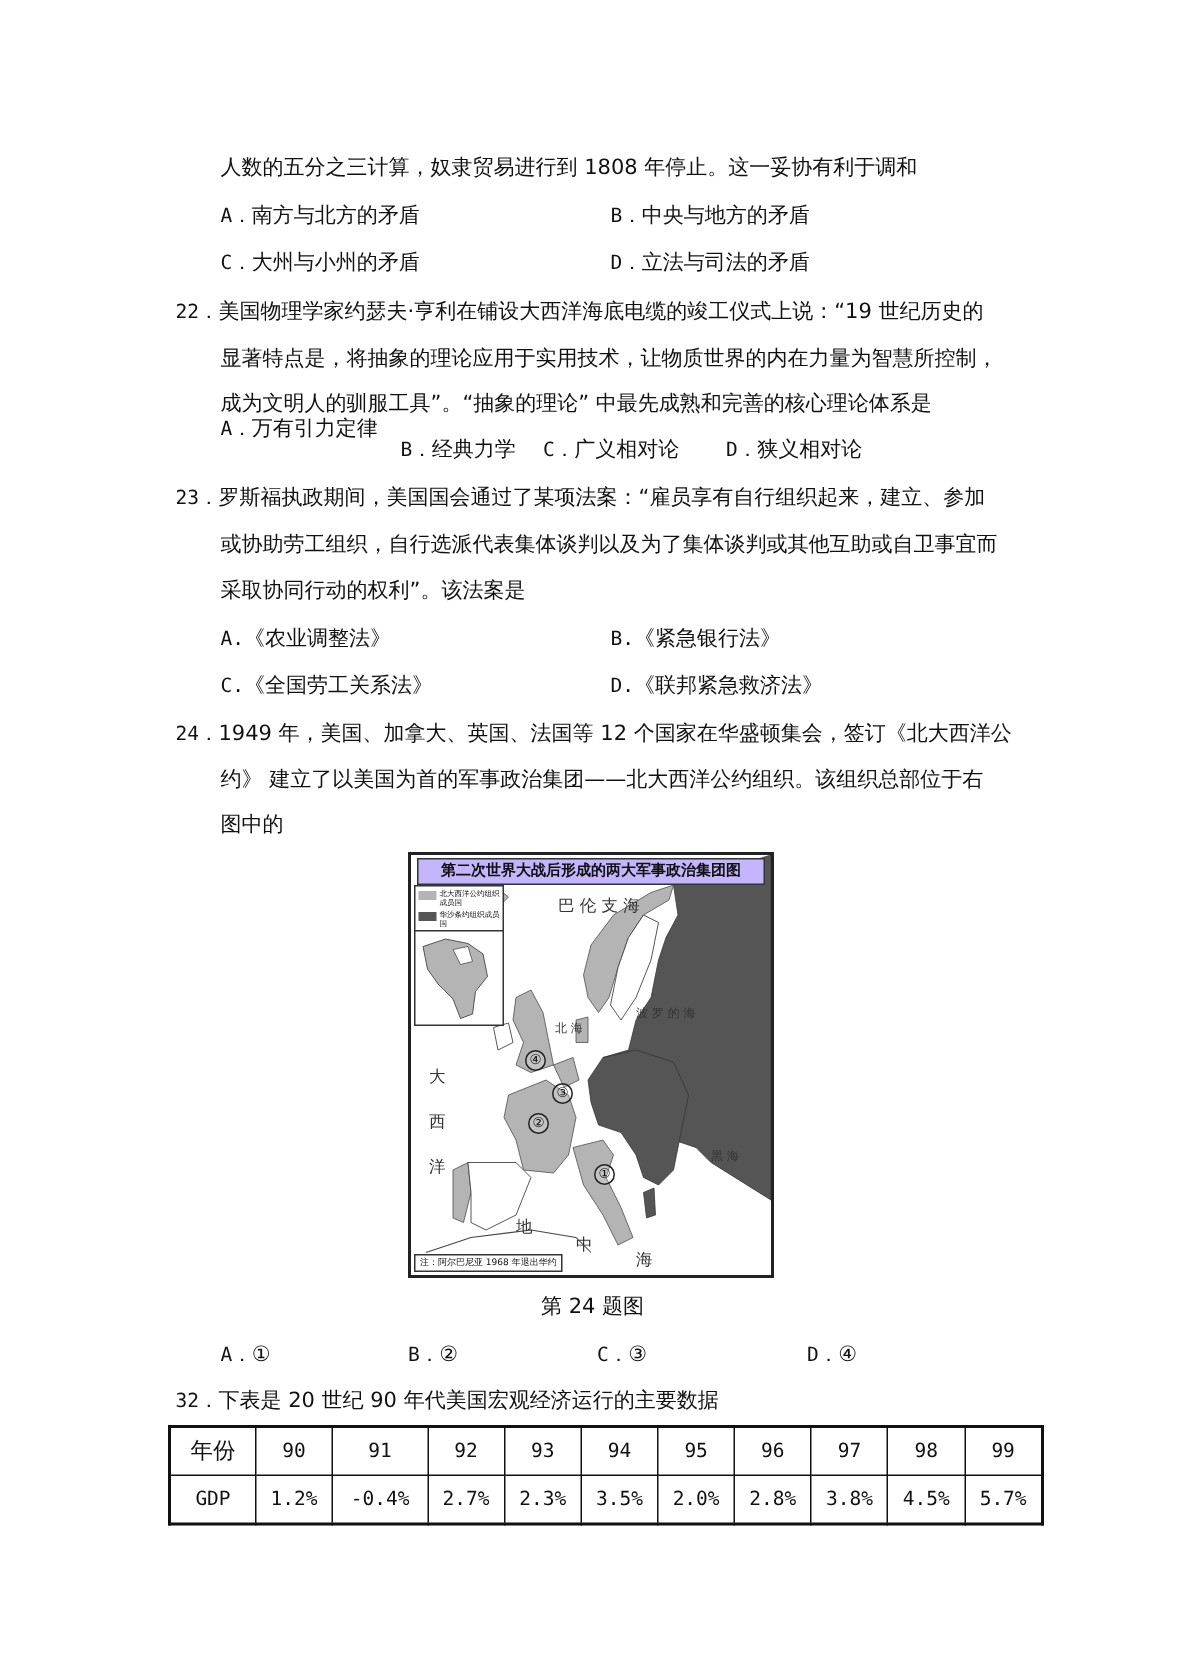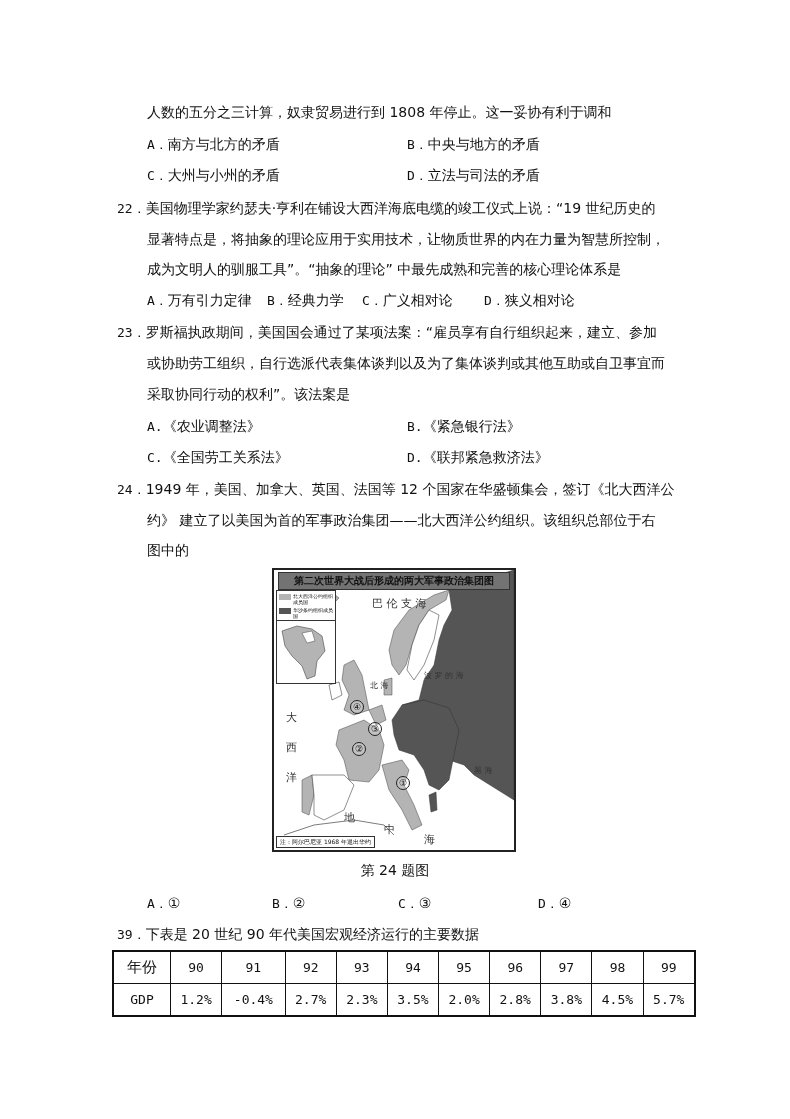--- a/index.html
+++ b/index.html
@@ -3,21 +3,21 @@
 <meta charset="utf-8">
 <style>
   html, body { margin: 0; padding: 0; background: #ffffff; }
   body { width: 790px; height: 1119px; position: relative; overflow: hidden;
          font-family: "DejaVu Sans", "Liberation Sans", sans-serif; color: #111; }
   .line { position: absolute; font-size: 14px; white-space: nowrap; line-height: 20px; }
   .opt { position: absolute; font-size: 14px; white-space: nowrap; line-height: 20px; }
   .mono { font-family: "DejaVu Sans Mono", "Liberation Mono", monospace; font-size: 13px; }
   #map { position: absolute; left: 272px; top: 568px; width: 244px; height: 284px; border: 2px solid #222; box-sizing: border-box; background: #fff; overflow: hidden; }
   #map svg { position: absolute; left: 0; top: 0; }
-  .map-title { position: absolute; left: 4px; top: 2px; right: 4px; height: 16px; border: 1px solid #333; font-size: 10px; font-weight: bold; line-height: 16px; text-align: center; background: #737373; white-space: nowrap; overflow: hidden; }
+  .map-title { position: absolute; left: 4px; top: 2px; right: 4px; height: 16px; border: 1px solid #333; font-size: 10px; font-weight: bold; line-height: 16px; text-align: center; background: #c4b5fd; white-space: nowrap; overflow: hidden; }
   .legend { position: absolute; left: 2px; top: 20px; width: 58px; height: 30px; border: 1px solid #333; background: #fff; font-size: 5px; line-height: 6px; }
   .legend .sw { position: absolute; left: 2px; width: 12px; height: 6px; }
   .legend .lt { position: absolute; left: 16px; width: 40px; }
   .inset { position: absolute; left: 2px; top: 50px; width: 58px; height: 62px; border: 1px solid #333; background: #fff; }
   .map-label { position: absolute; font-size: 11px; color: #333; }
   .map-note { position: absolute; left: 2px; bottom: 2px; border: 1px solid #333; font-size: 6px; line-height: 10px; padding: 0 3px; background: #fff; white-space: nowrap; }
   .circ { position: absolute; width: 12px; height: 12px; border: 1px solid #222; border-radius: 50%; font-size: 9px; line-height: 12px; text-align: center; background: rgba(255,255,255,0.2); }
   .caption { position: absolute; left: 0; width: 790px; text-align: center; font-size: 14px; top: 862px; }
   table.gdp { position: absolute; left: 112px; top: 950px; width: 584px; border-collapse: collapse; border: 2px solid #111; }
   table.gdp td { border: 1px solid #111; height: 31px; text-align: center; font-size: 13px; padding: 0; }
@@ -28,21 +28,21 @@
 
 <div class="line" style="left:147px; top:102px;">人数的五分之三计算，奴隶贸易进行到 1808 年停止。这一妥协有利于调和</div>
 <div class="opt" style="left:147px; top:134px;"><span class="mono">A．</span><span>南方与北方的矛盾</span></div>
 <div class="opt" style="left:407px; top:134px;"><span class="mono">B．</span><span>中央与地方的矛盾</span></div>
 <div class="opt" style="left:147px; top:165px;"><span class="mono">C．</span><span>大州与小州的矛盾</span></div>
 <div class="opt" style="left:407px; top:165px;"><span class="mono">D．</span><span>立法与司法的矛盾</span></div>
 
 <div class="line" style="left:117px; top:198px;"><span class="mono">22．</span><span>美国物理学家约瑟夫·亨利在铺设大西洋海底电缆的竣工仪式上说：“19 世纪历史的</span></div>
 <div class="line" style="left:147px; top:229px;text-align:center;">显著特点是，将抽象的理论应用于实用技术，让物质世界的内在力量为智慧所控制，</div>
 <div class="line" style="left:147px; top:259px;">成为文明人的驯服工具”。“抽象的理论” 中最先成熟和完善的核心理论体系是</div>
-<div class="opt" style="left:147px; top:290px;"><span class="mono">A．</span><span>万有引力定律</span></div>
+<div class="opt" style="left:147px; top:276px;"><span class="mono">A．</span><span>万有引力定律</span></div>
 <div class="opt" style="left:251px; top:290px;padding-left:16px;"><span class="mono">B．</span><span>经典力学</span></div>
 <div class="opt" style="left:362px; top:290px;"><span class="mono">C．</span><span>广义相对论</span></div>
 <div class="opt" style="left:484px; top:290px;"><span class="mono">D．</span><span>狭义相对论</span></div>
 
 <div class="line" style="left:117px; top:322px;text-align:center;"><span class="mono">23．</span><span>罗斯福执政期间，美国国会通过了某项法案：“雇员享有自行组织起来，建立、参加</span></div>
 <div class="line" style="left:147px; top:353px;">或协助劳工组织，自行选派代表集体谈判以及为了集体谈判或其他互助或自卫事宜而</div>
 <div class="line" style="left:147px; top:384px;">采取协同行动的权利”。该法案是</div>
 <div class="opt" style="left:147px; top:416px;"><span class="mono">A.</span><span>《农业调整法》</span></div>
 <div class="opt" style="left:407px; top:416px;"><span class="mono">B.</span><span>《紧急银行法》</span></div>
 <div class="opt" style="left:147px; top:447px;"><span class="mono">C.</span><span>《全国劳工关系法》</span></div>
@@ -119,21 +119,21 @@
   <div class="map-note">注：阿尔巴尼亚 1968 年退出华约</div>
 </div>
 
 <div class="caption">第 24 题图</div>
 
 <div class="opt" style="left:147px; top:893px;"><span class="mono">A．</span><span>①</span></div>
 <div class="opt" style="left:272px; top:893px;"><span class="mono">B．</span><span>②</span></div>
 <div class="opt" style="left:398px; top:893px;"><span class="mono">C．</span><span>③</span></div>
 <div class="opt" style="left:538px; top:893px;"><span class="mono">D．</span><span>④</span></div>
 
-<div class="line" style="left:117px; top:924px;"><span class="mono">39．</span><span>下表是 20 世纪 90 年代美国宏观经济运行的主要数据</span></div>
+<div class="line" style="left:117px; top:924px;"><span class="mono">32．</span><span>下表是 20 世纪 90 年代美国宏观经济运行的主要数据</span></div>
 
 <table class="gdp">
   <tbody>
       <tr>
     <td class="hdr">年份</td>
   <td class="mono">90</td>
         <td class="mono">91</td>
         <td class="mono">92</td>
         <td class="mono">93</td>
         <td class="mono">94</td>

